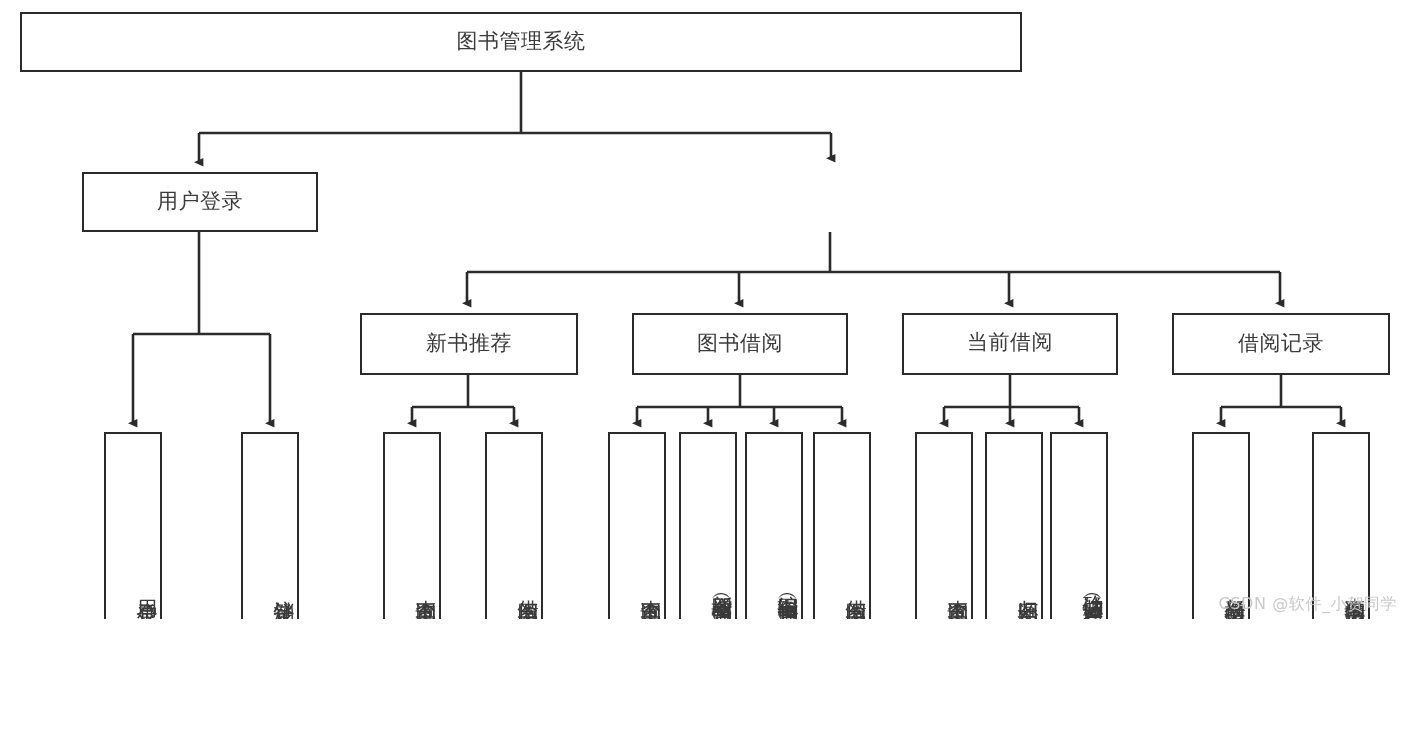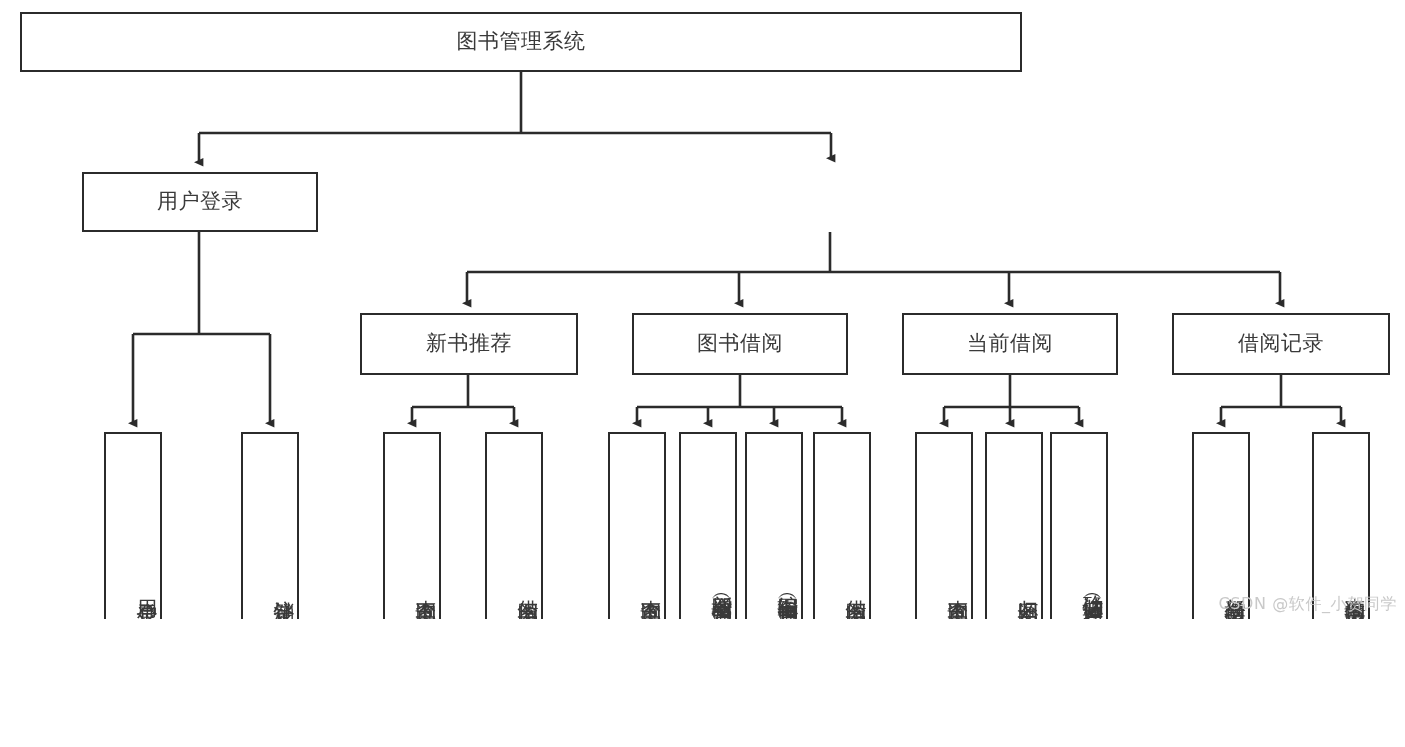--- a/index.html
+++ b/index.html
@@ -128,21 +128,21 @@
   <div class="node horiz" style="left:82px; top:172px; width:236px; height:60px;">
     <span>用户登录</span>
   </div>
 
   <div class="node horiz" style="left:632px; top:313px; width:216px; height:62px;">
     <span>图书借阅</span>
   </div>
   <div class="node horiz" style="left:360px; top:313px; width:218px; height:62px;">
     <span>新书推荐</span>
   </div>
-  <div class="node horiz" style="left:902px; top:313px; width:216px; height:62px;">
+  <div class="node horiz" style="left:902px; top:313px; width:216px; height:62px;font-family:Liberation Mono, monospace;">
     <span>当前借阅</span>
   </div>
   <div class="node horiz" style="left:1172px; top:313px; width:218px; height:62px;">
     <span>借阅记录</span>
   </div>
 
   <div class="node vert" style="left:104px; top:432px; width:58px; height:301px;">
     <span>用户登录</span>
   </div>
   <div class="node vert" style="left:241px; top:432px; width:58px; height:301px;">

